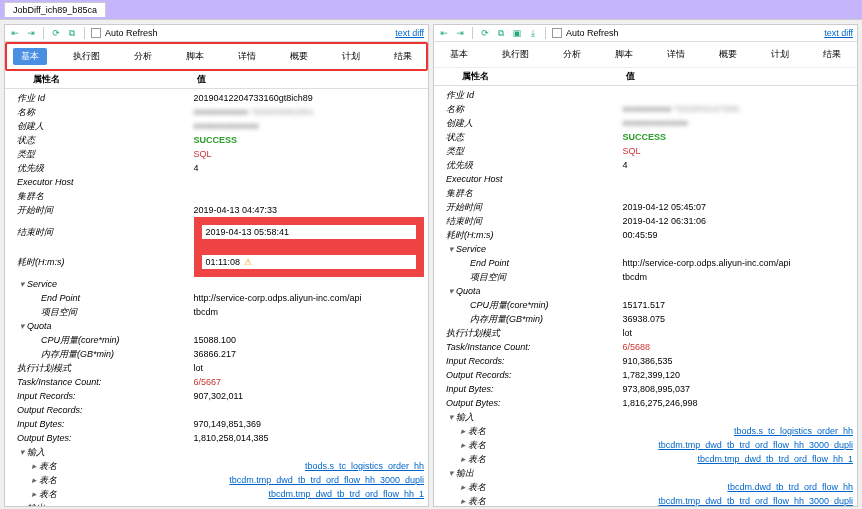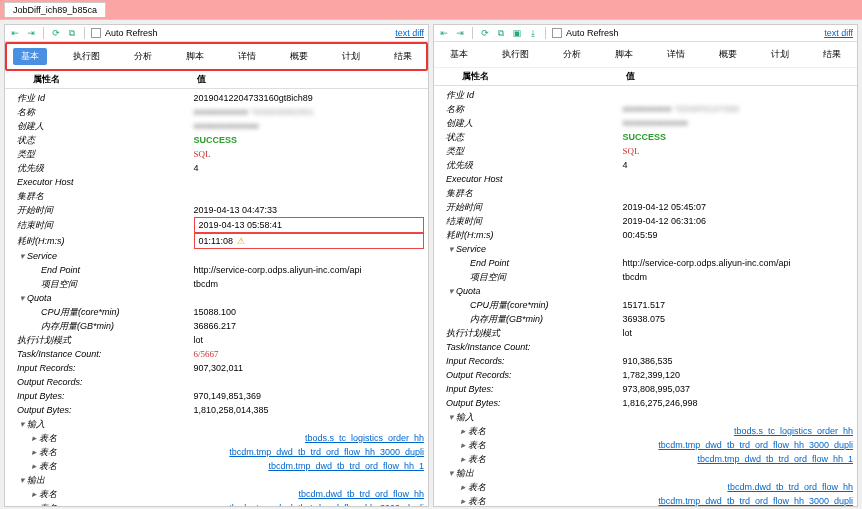--- a/index.html
+++ b/index.html
@@ -1,17 +1,17 @@
 <!DOCTYPE html>
 <html><head>
 <meta charset="utf-8">
 <style>
   * { box-sizing: border-box; margin: 0; padding: 0; }
   body { font-family: Arial, sans-serif; font-size: 10px; background: #f0f0f0; width: 862px; height: 509px; overflow: hidden; }
-  .tab-bar { background: #fca5a5; border-bottom: 1px solid #ccc; padding: 2px 4px; }
+  .tab-bar { background: #c4b5fd; border-bottom: 1px solid #ccc; padding: 2px 4px; }
   .tab { display: inline-block; background: #fff; border: 1px solid #ccc; border-bottom: none; padding: 2px 8px; font-size: 9px; }
   .split { display: flex; height: calc(100% - 18px); gap: 4px; padding: 4px; }
   .panel { flex: 1; background: #fff; border: 1px solid #ccc; display: flex; flex-direction: column; overflow: hidden; }
   .toolbar { display: flex; align-items: center; gap: 4px; padding: 2px 4px; border-bottom: 1px solid #ddd; font-size: 9px; }
   .toolbar .ico { width: 12px; height: 12px; display: inline-flex; align-items: center; justify-content: center; color: #2a7; cursor: pointer; }
   .toolbar .sep { width: 1px; height: 12px; background: #ccc; margin: 0 2px; }
   .toolbar .check { width: 10px; height: 10px; border: 1px solid #999; display: inline-block; }
   .toolbar .spacer { flex: 1; }
   .text-diff { color: #06c; text-decoration: underline; cursor: pointer; text-align: right; }
   .subtabs { display: flex; justify-content: center; gap: 18px; padding: 4px 0; border-bottom: 1px solid #eee; font-size: 9px; }
@@ -22,22 +22,22 @@
   .columns-header .col-name { width: 45%; padding-left: 12px; }
   .columns-header .col-value { width: 55%; }
   .content { flex: 1; overflow: auto; padding: 2px 0; }
   .row { display: flex; font-size: 9px; line-height: 14px; padding-left: 4px; }
   .row .indent { display: inline-block; }
   .i0 { width: 8px; } .i1 { width: 20px; } .i2 { width: 32px; }
   .toggle { width: 10px; color: #666; cursor: pointer; text-align: center; }
   .row .name { width: calc(45% - 4px); display: flex; align-items: center; font-style: italic; }
   .row .value { width: 55%; }
   .green { color: #2a9d2a; font-weight: bold; }
-  .red { color: #c33; font-family: Liberation Serif, serif; }
-  .redbox { border: 1px solid #ef4444; padding: 0 4px; display: inline-block; min-width: 220px; }
+  .red { color: #c33; }
+  .redbox { border: 8px solid #ef4444; padding: 0 4px; display: inline-block; min-width: 220px; }
   .link { color: #06c; text-decoration: underline; cursor: pointer; text-align: right; }
   .blur { color: #aaa; filter: blur(2px); }
   .warn { display: inline-block; width: 12px; height: 12px; margin-left: 4px; }
   .warn::before { content: "⚠"; color: #e90; }
 </style>
 </head>
 <body>
 
 <div class="tab-bar">
   <span class="tab">JobDiff_ich89_b85ca</span>
@@ -449,20 +449,21 @@
             <span class="indent i0"></span>
             <span>执行计划模式</span>
           </span>
           <span class="value">lot</span>
         </div>
       <div class="row">
           <span class="name">
             <span class="indent i0"></span>
             <span>Task/Instance Count:</span>
           </span>
+          <span class="value red">6/5688</span>
         </div>
       <div class="row">
           <span class="name">
             <span class="indent i0"></span>
             <span>Input Records:</span>
           </span>
           <span class="value">910,386,535</span>
         </div>
       <div class="row">
           <span class="name">

